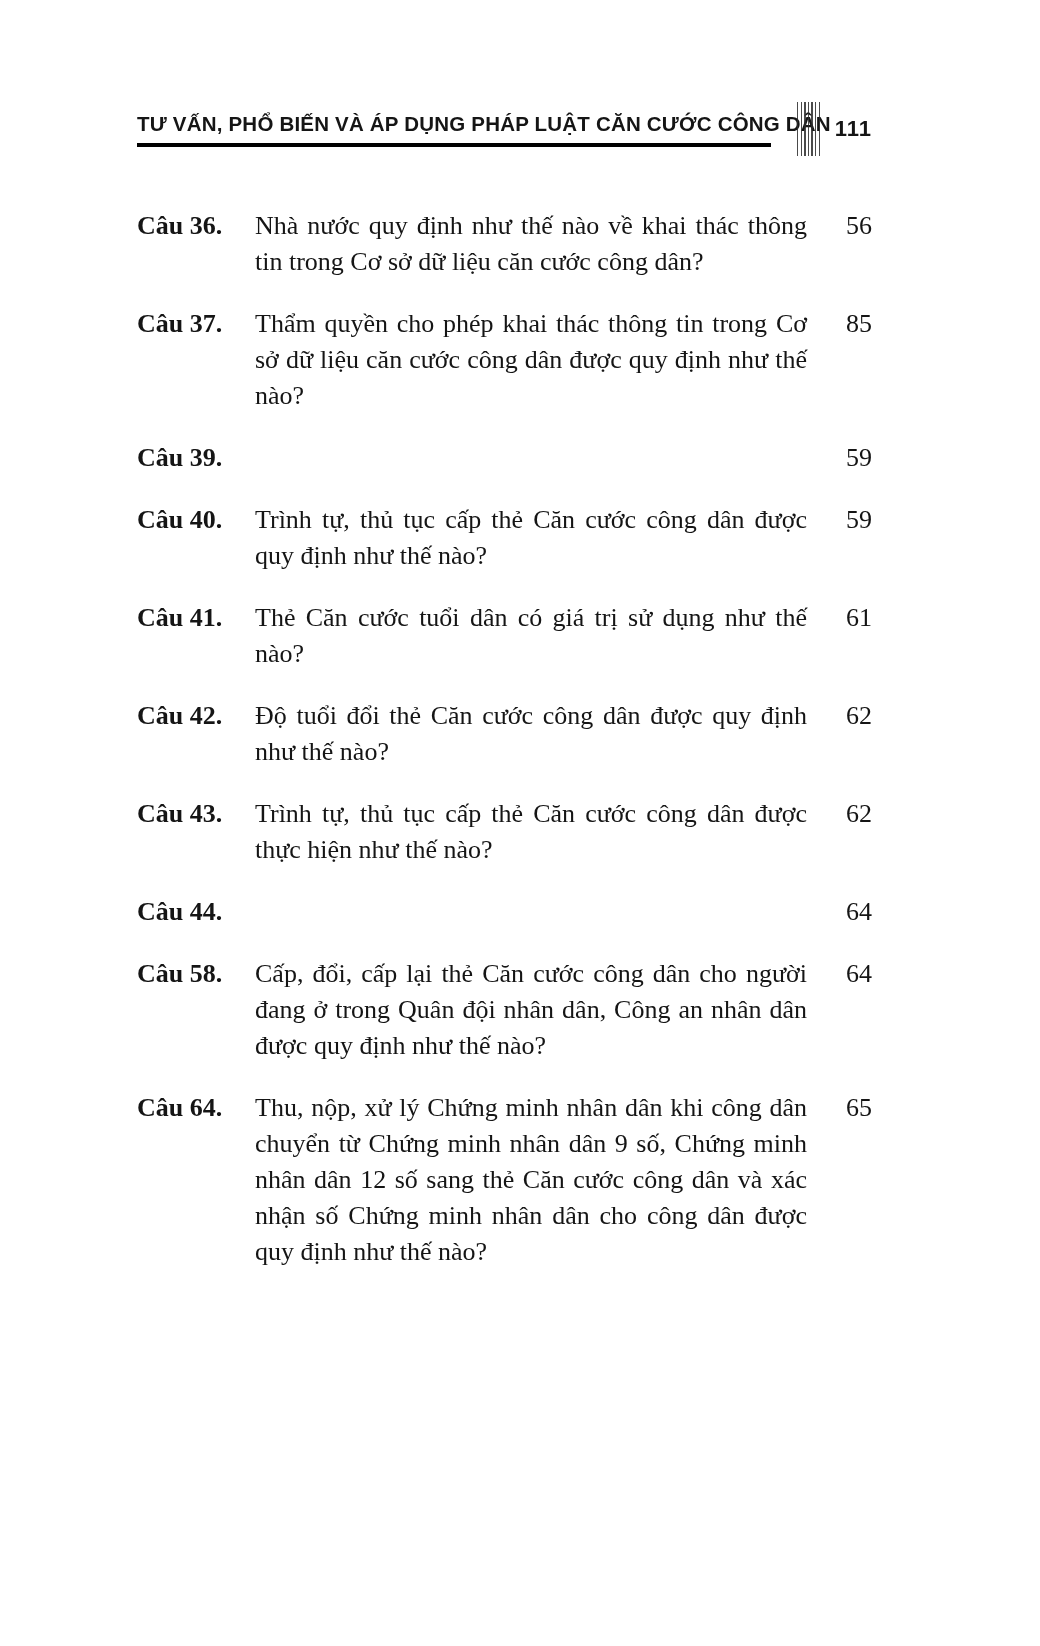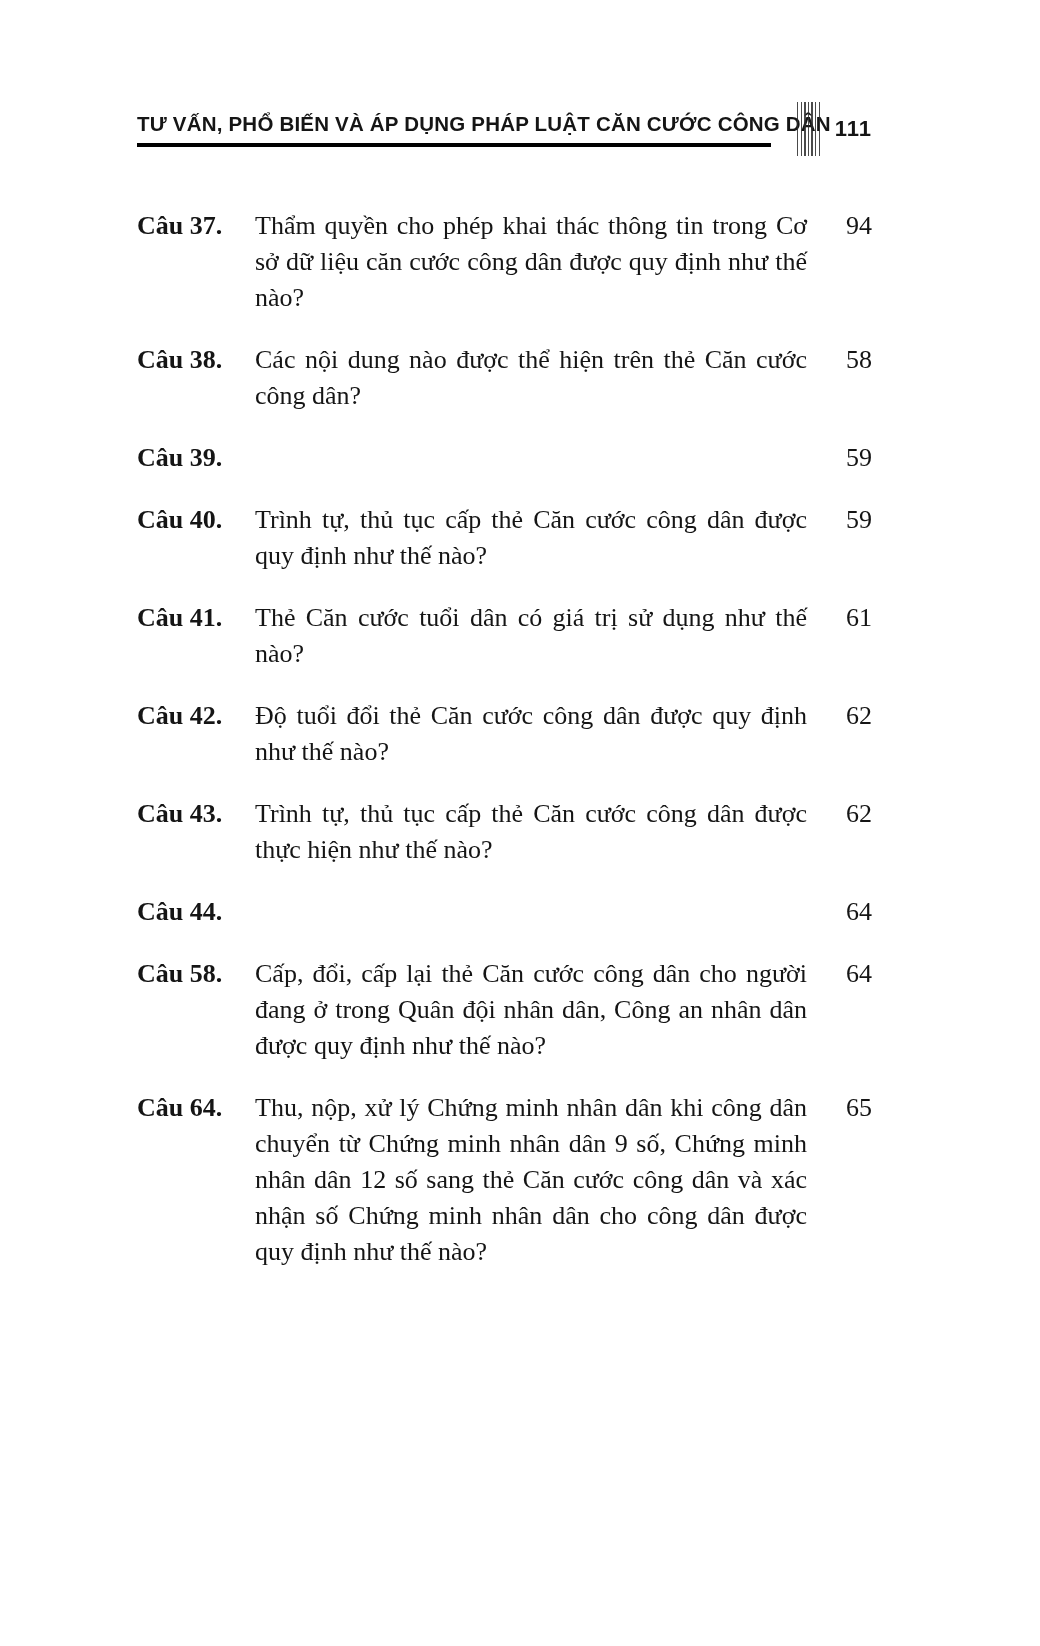--- a/index.html
+++ b/index.html
@@ -94,32 +94,32 @@
 
 <div class="page">
 
   <div class="header-row">
     <div class="book-title">TƯ VẤN, PHỔ BIẾN VÀ ÁP DỤNG PHÁP LUẬT CĂN CƯỚC CÔNG DÂN</div>
     <div class="hatch"></div>
     <div class="page-number">111</div>
   </div>
 
   <div class="toc">
+    <div class="toc-row">
+      <div class="toc-label">Câu 36.</div>
+      <div class="toc-text">Nhà nước quy định như thế nào về khai thác thông tin trong Cơ sở dữ liệu căn cước công dân?</div>
+      <div class="toc-page">56</div>
+    </div>
 
     <div class="toc-row">
       <div class="toc-label">Câu 37.</div>
       <div class="toc-text">Thẩm quyền cho phép khai thác thông tin trong Cơ sở dữ liệu căn cước công dân được quy định như thế nào?</div>
-      <div class="toc-page">94</div>
+      <div class="toc-page">85</div>
     </div>
 
-    <div class="toc-row">
-      <div class="toc-label">Câu 38.</div>
-      <div class="toc-text">Các nội dung nào được thể hiện trên thẻ Căn cước công dân?</div>
-      <div class="toc-page">58</div>
-    </div>
 
     <div class="toc-row">
       <div class="toc-label">Câu 39.</div>
       <div class="toc-page">59</div>
     </div>
 
     <div class="toc-row">
       <div class="toc-label">Câu 40.</div>
       <div class="toc-text">Trình tự, thủ tục cấp thẻ Căn cước công dân được quy định như thế nào?</div>
       <div class="toc-page">59</div>

